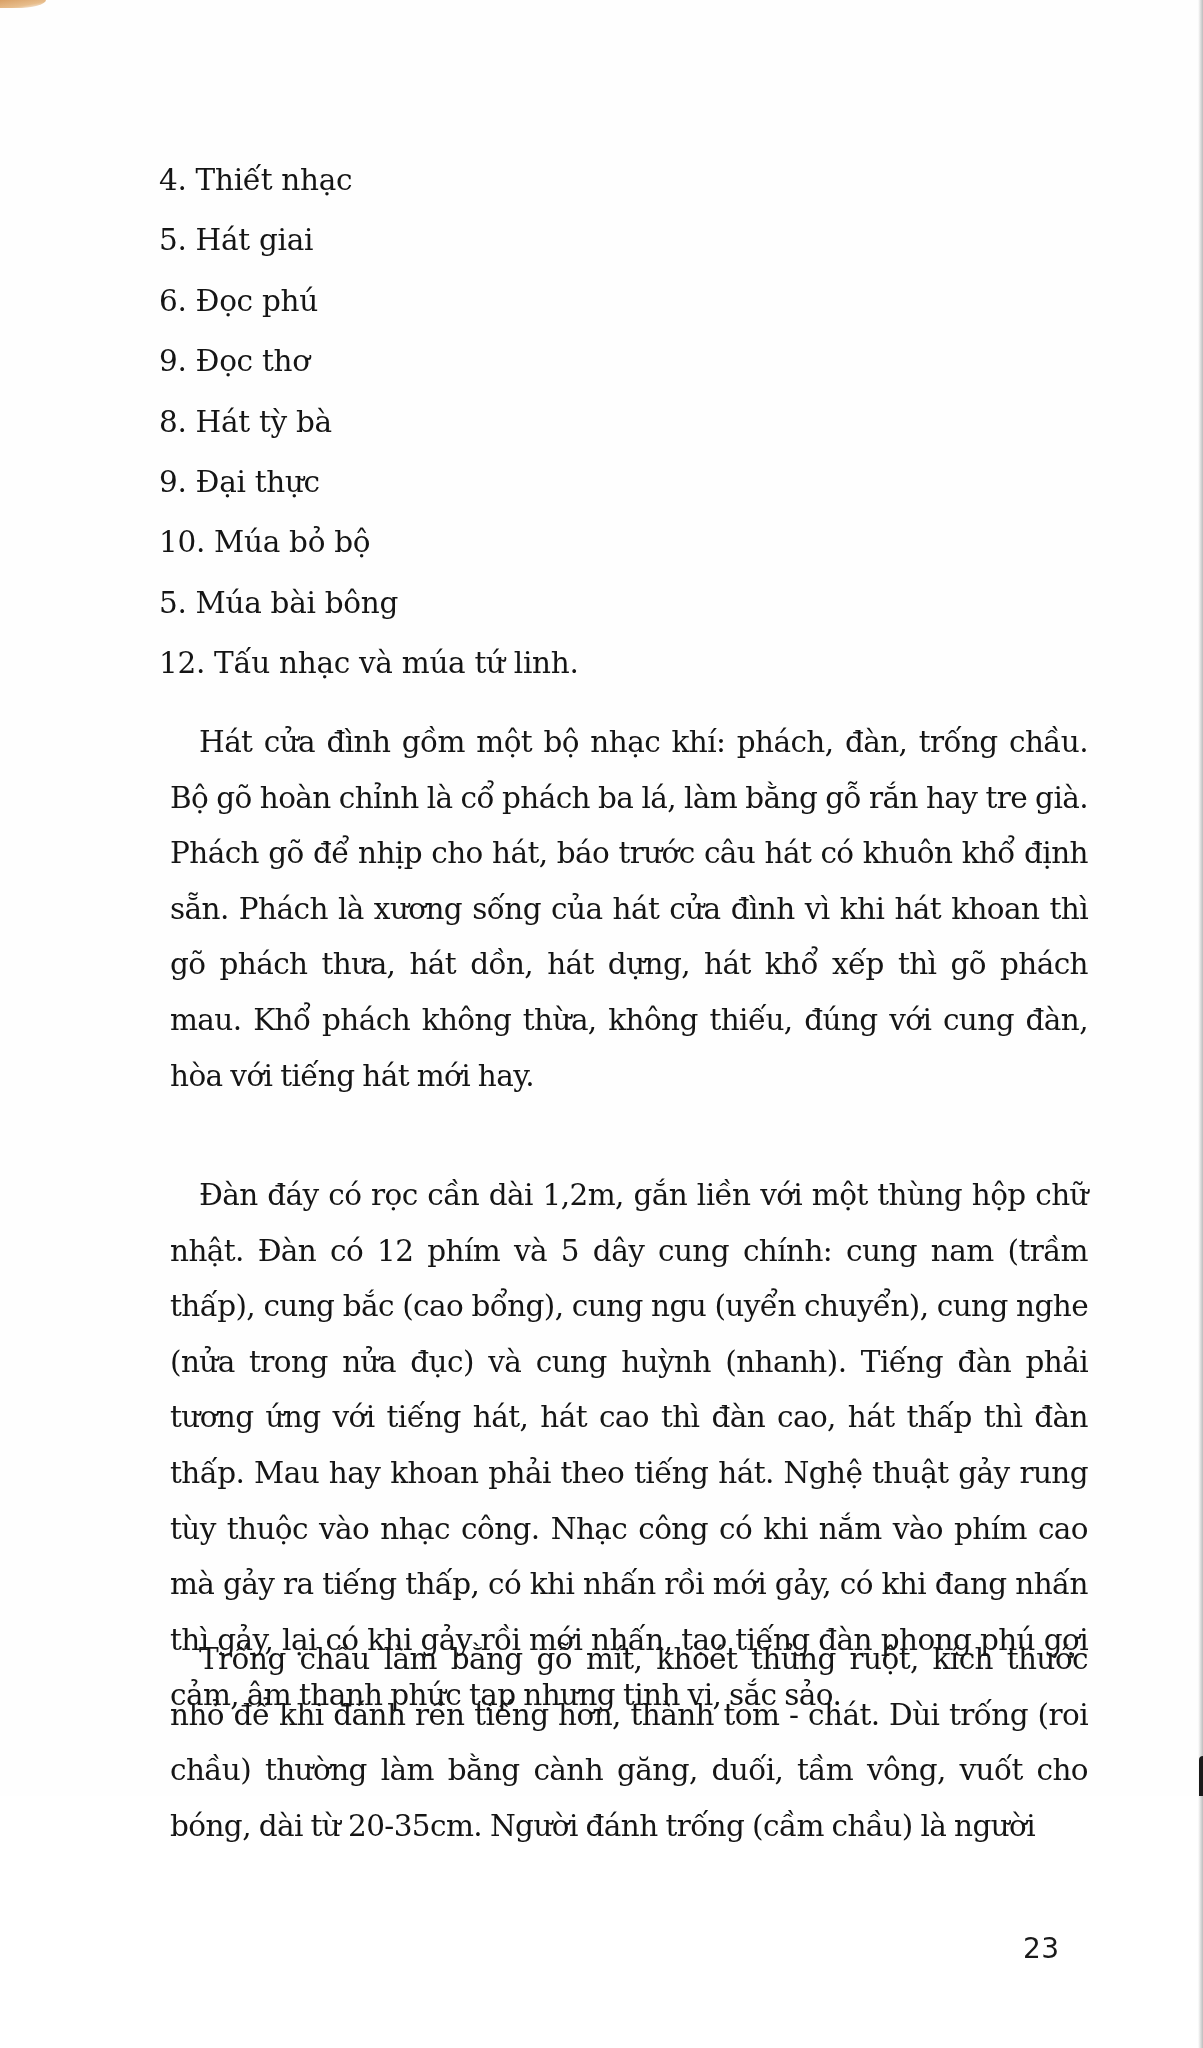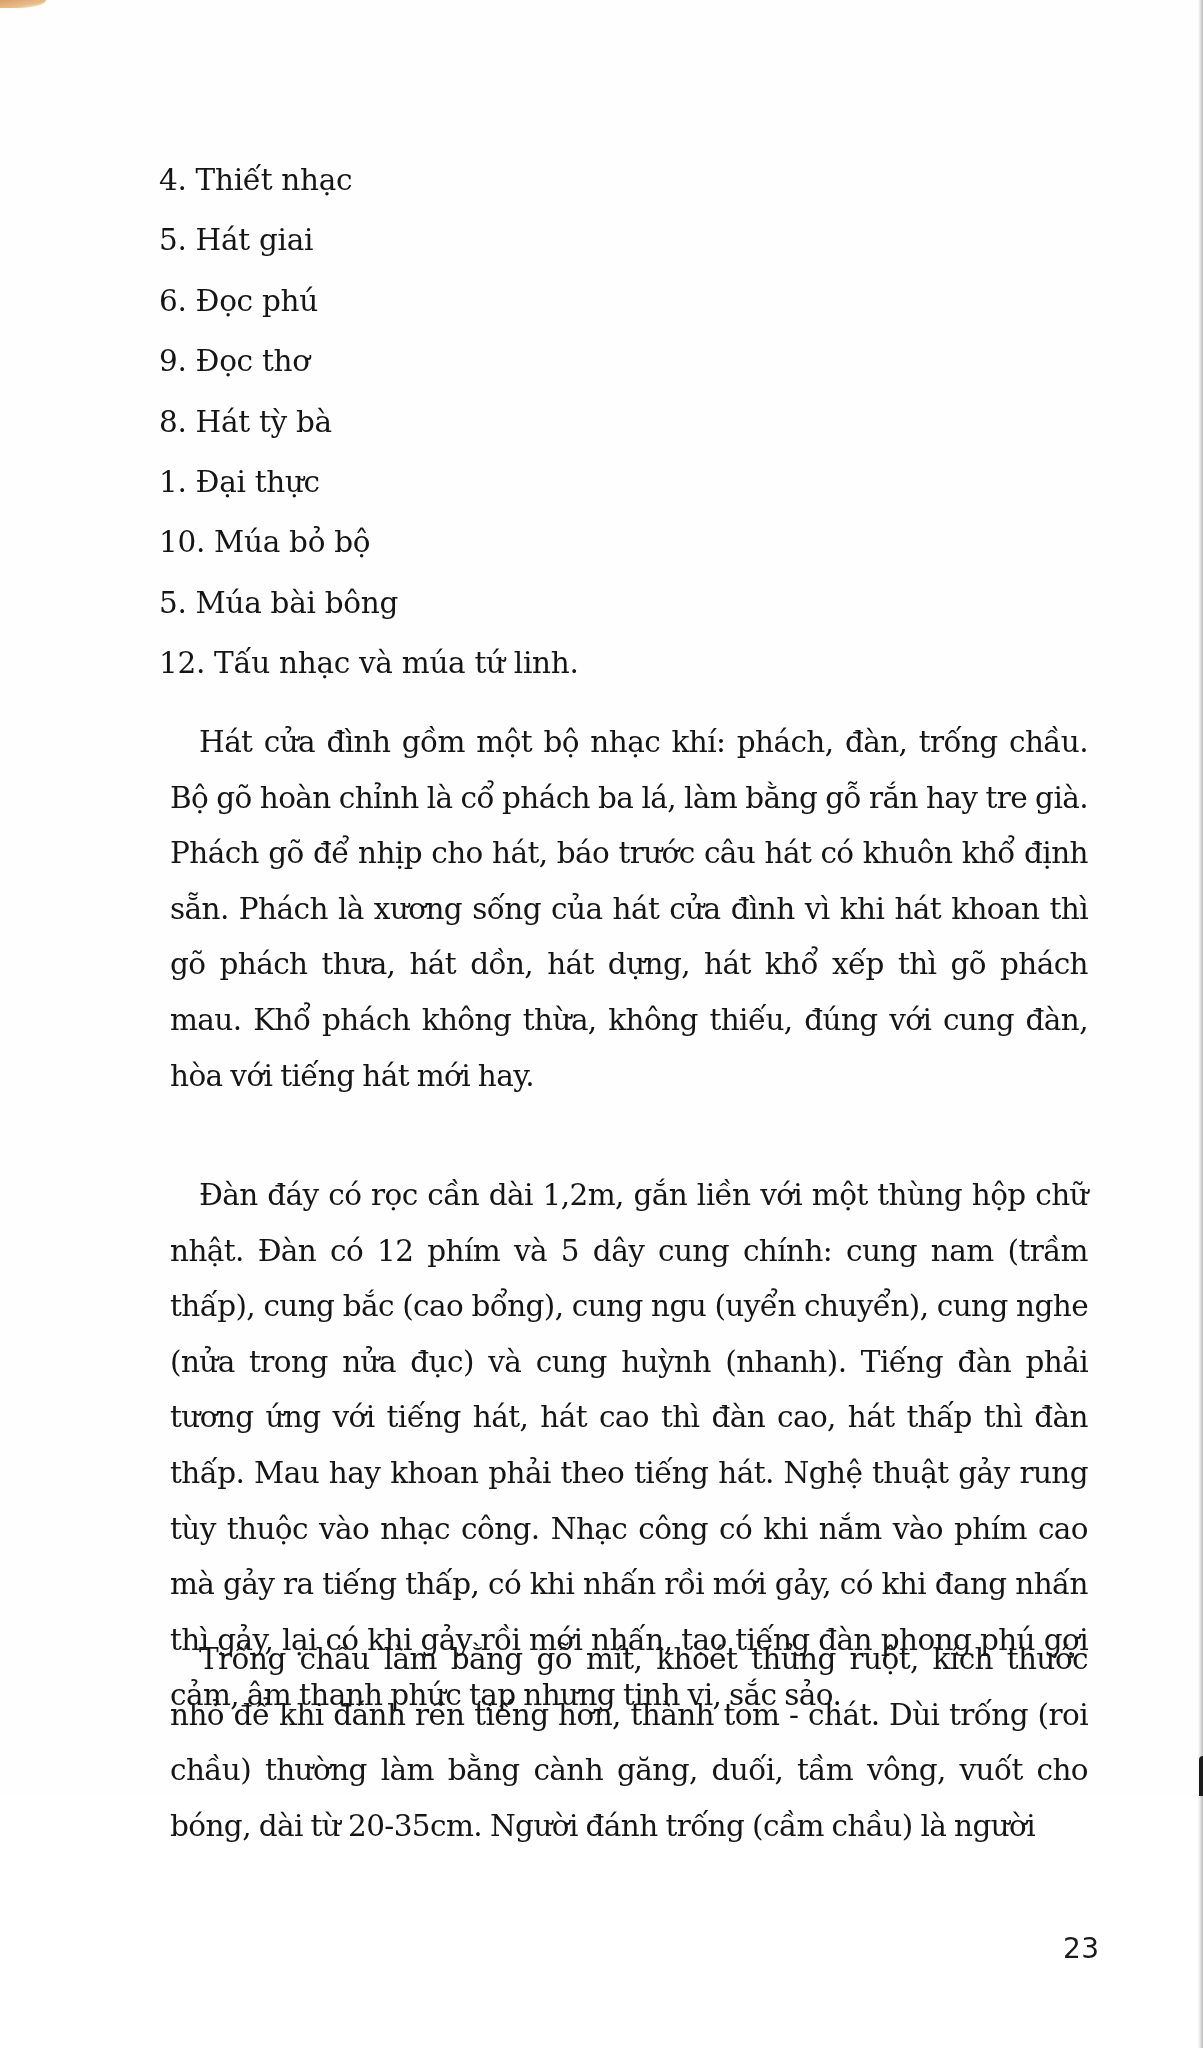--- a/index.html
+++ b/index.html
@@ -68,21 +68,21 @@
     text-align: justify;
     text-indent: 29px;
     letter-spacing: -0.6px;
     word-spacing: -1px;
   }
   .p1 { top: 703px; }
   .p2 { top: 1156px; }
   .p3 { top: 1620px; }
   .page-number {
     position: absolute;
-    left: 1063px;
+    left: 1023px;
     top: 1932px;
     font-family: "DejaVu Sans", "Liberation Sans", sans-serif;
     font-size: 28px;
     letter-spacing: 0.5px;
     color: #1a1a1a;
   }
 </style>
 </head>
 <body>
 
@@ -90,21 +90,21 @@
   <div class="corner-fold"></div>
   <div class="right-edge"></div>
   <div class="right-edge-dark"></div>
 
   <ul class="list">
     <li>4. Thiết nhạc</li>
     <li>5. Hát giai</li>
     <li>6. Đọc phú</li>
     <li>9. Đọc thơ</li>
     <li>8. Hát tỳ bà</li>
-    <li>1. Đại thực</li>
+    <li>9. Đại thực</li>
     <li>10. Múa bỏ bộ</li>
     <li>5. Múa bài bông</li>
     <li>12. Tấu nhạc và múa tứ linh.</li>
   </ul>
 
   <div class="body-text p1">
     <p class="para">Hát cửa đình gồm một bộ nhạc khí: phách, đàn, trống chầu. Bộ gõ hoàn chỉnh là cổ phách ba lá, làm bằng gỗ rắn hay tre già. Phách gõ để nhịp cho hát, báo trước câu hát có khuôn khổ định sẵn. Phách là xương sống của hát cửa đình vì khi hát khoan thì gõ phách thưa, hát dồn, hát dựng, hát khổ xếp thì gõ phách mau. Khổ phách không thừa, không thiếu, đúng với cung đàn, hòa với tiếng hát mới hay.</p>
   </div>
 
   <div class="body-text p2">

